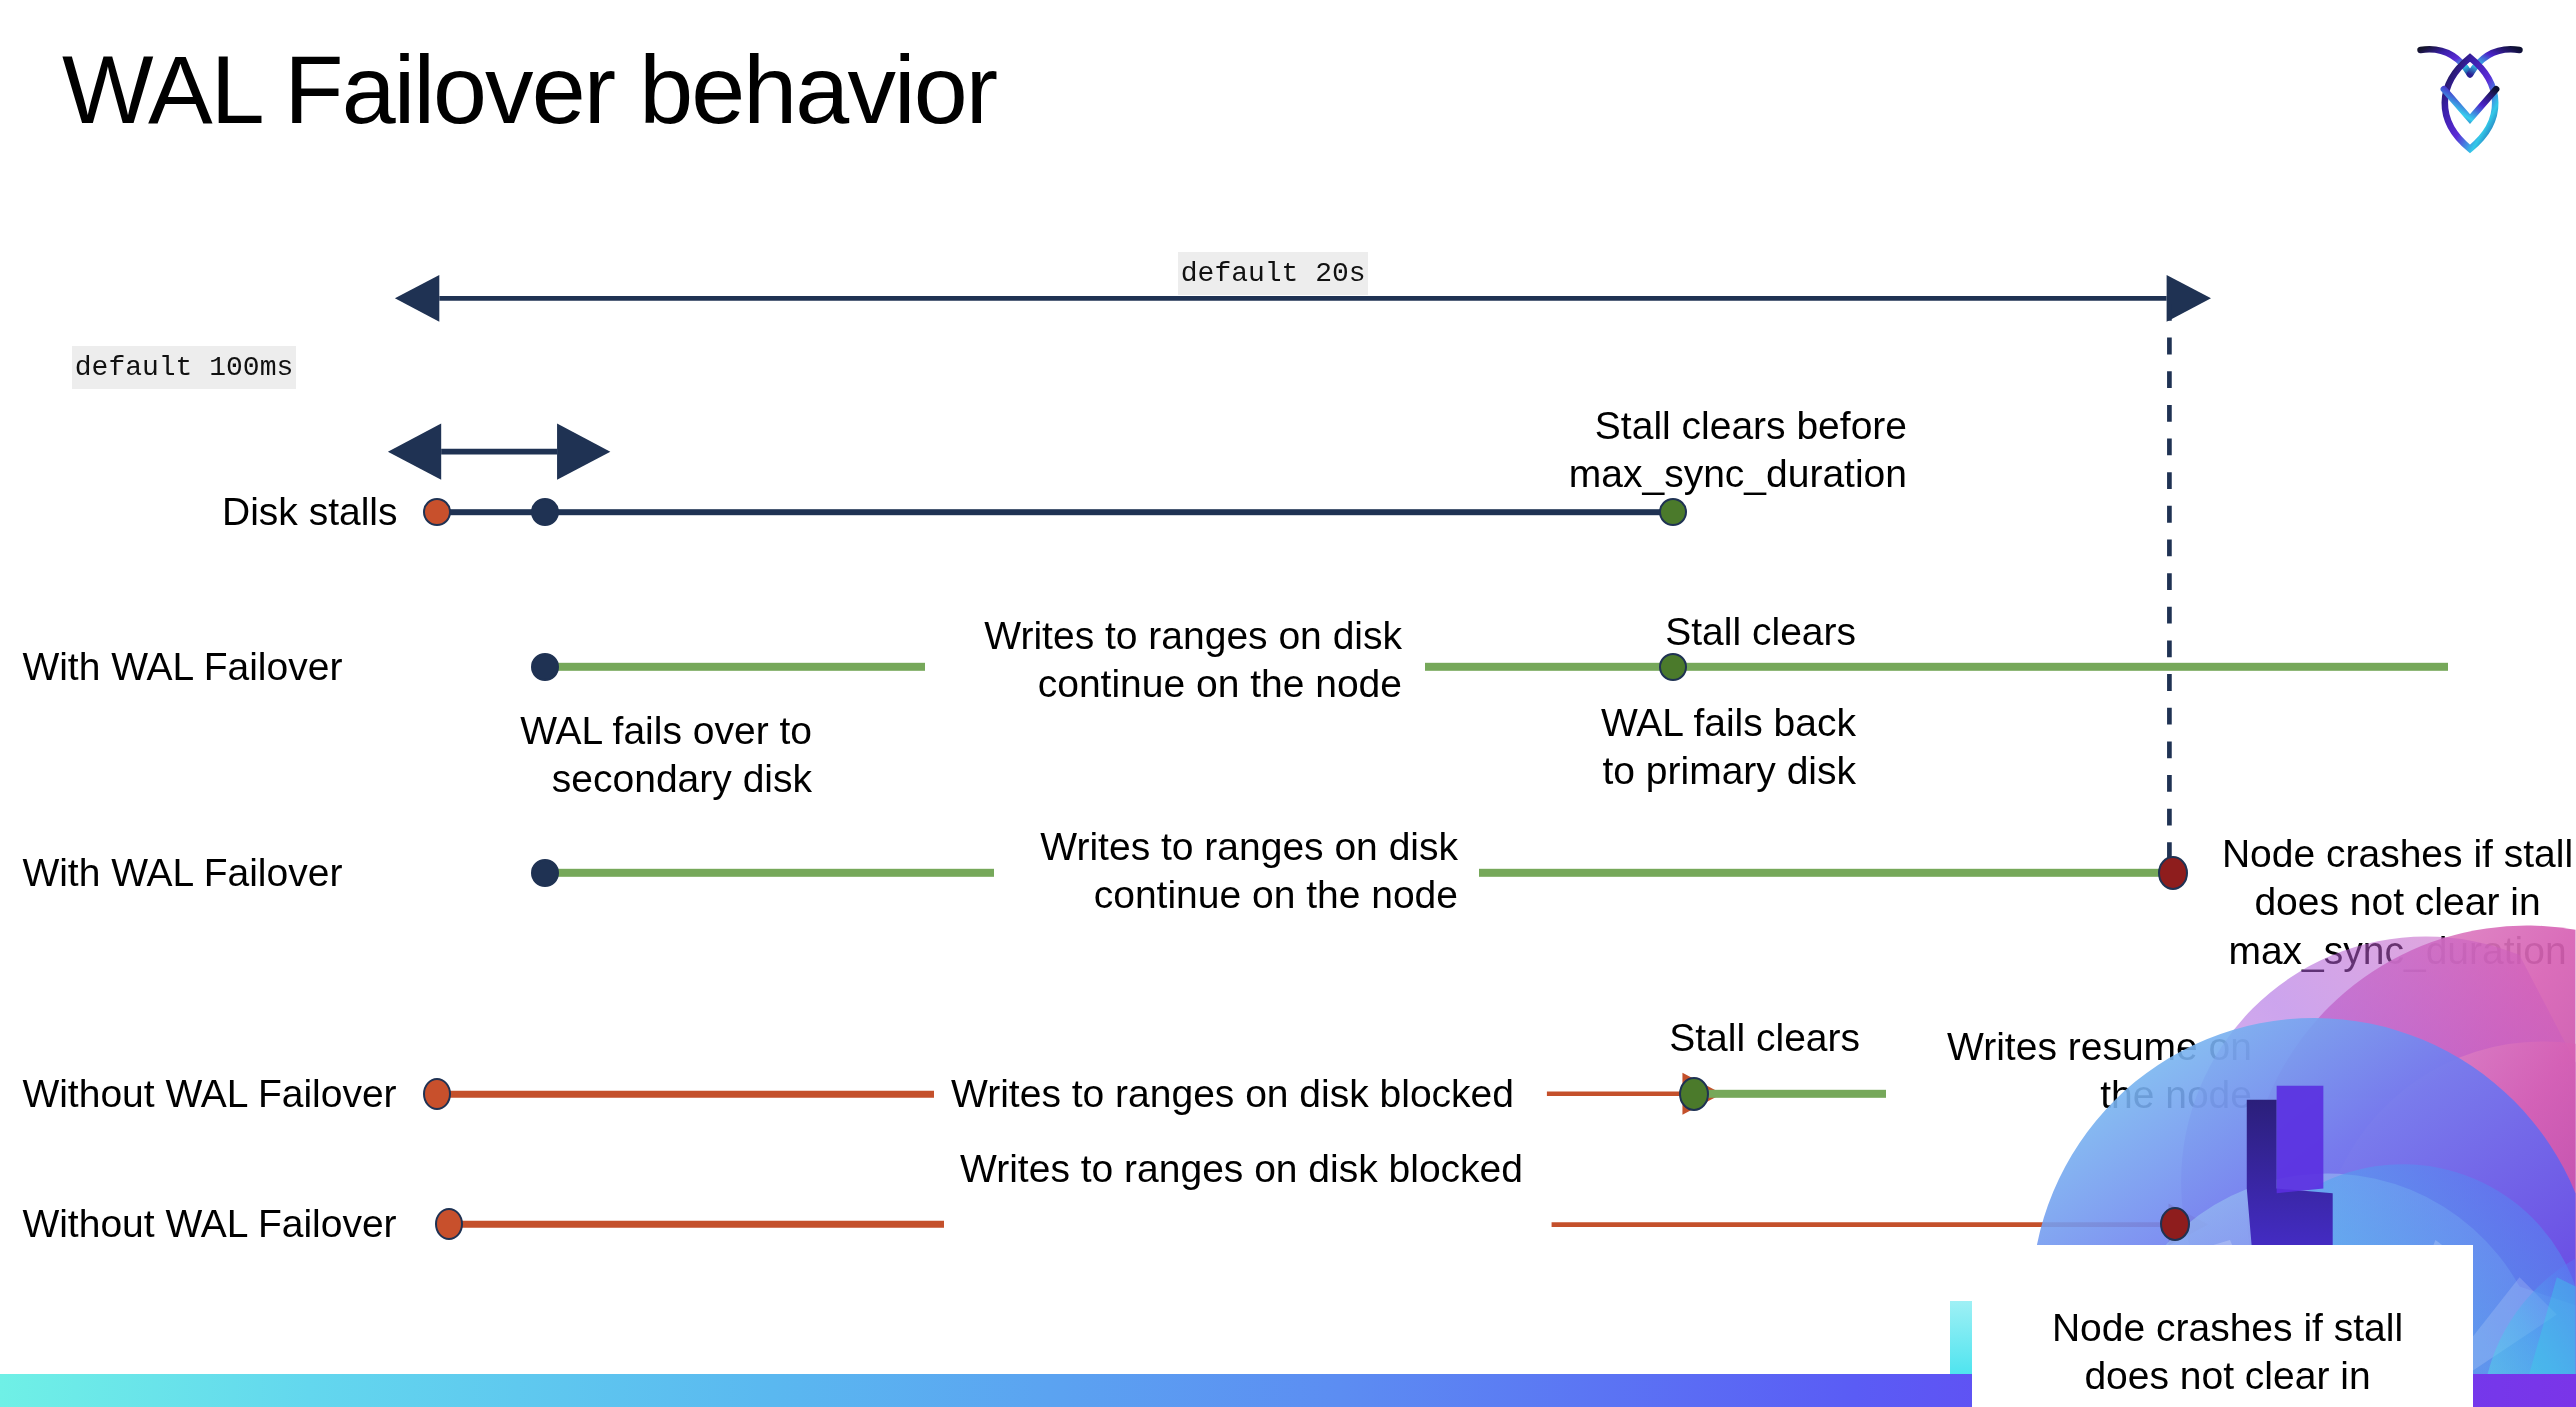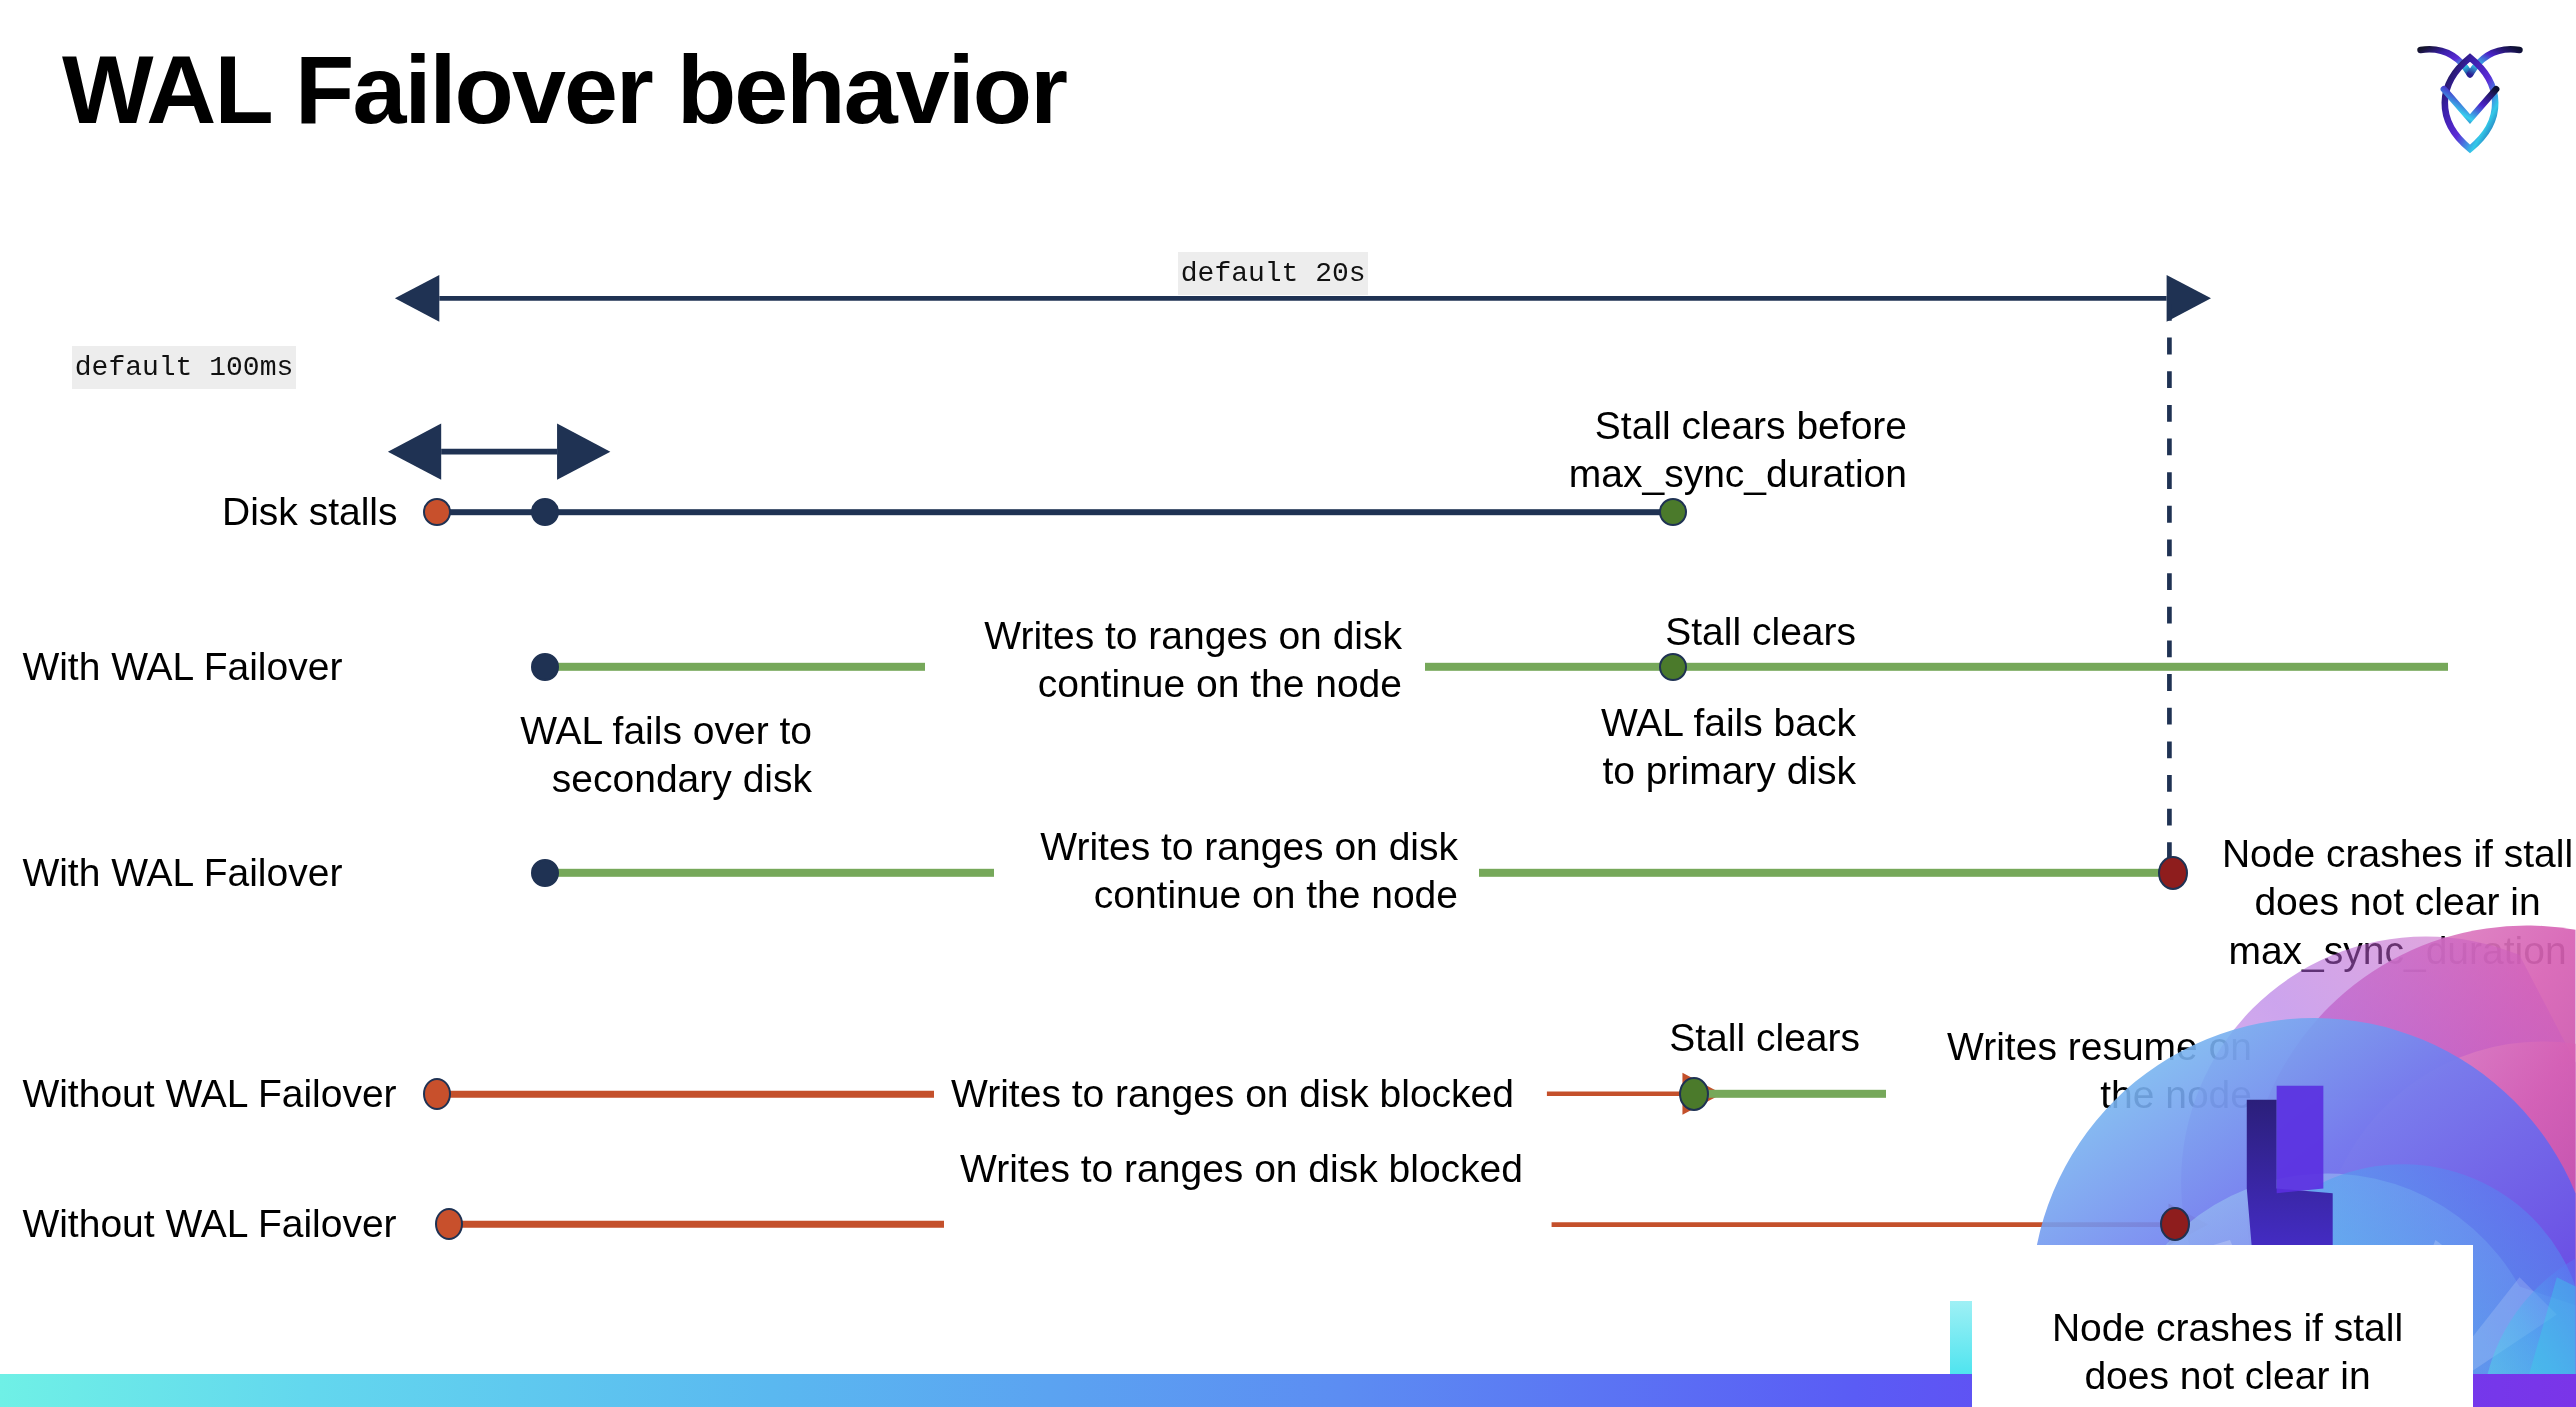--- a/index.html
+++ b/index.html
@@ -17,21 +17,21 @@
     background: #ffffff;
     overflow: hidden;
   }
 
   
   .title {
     position: absolute;
     left: 62px;
     top: 37px;
     font-size: 97px;
-    font-weight: bold;
+    font-weight: normal;
     letter-spacing: -1.9px;
     color: #000000;
     line-height: 1.1;
     white-space: nowrap;
   }
 
   
   .logo {
     position: absolute;
     right: 36px;

